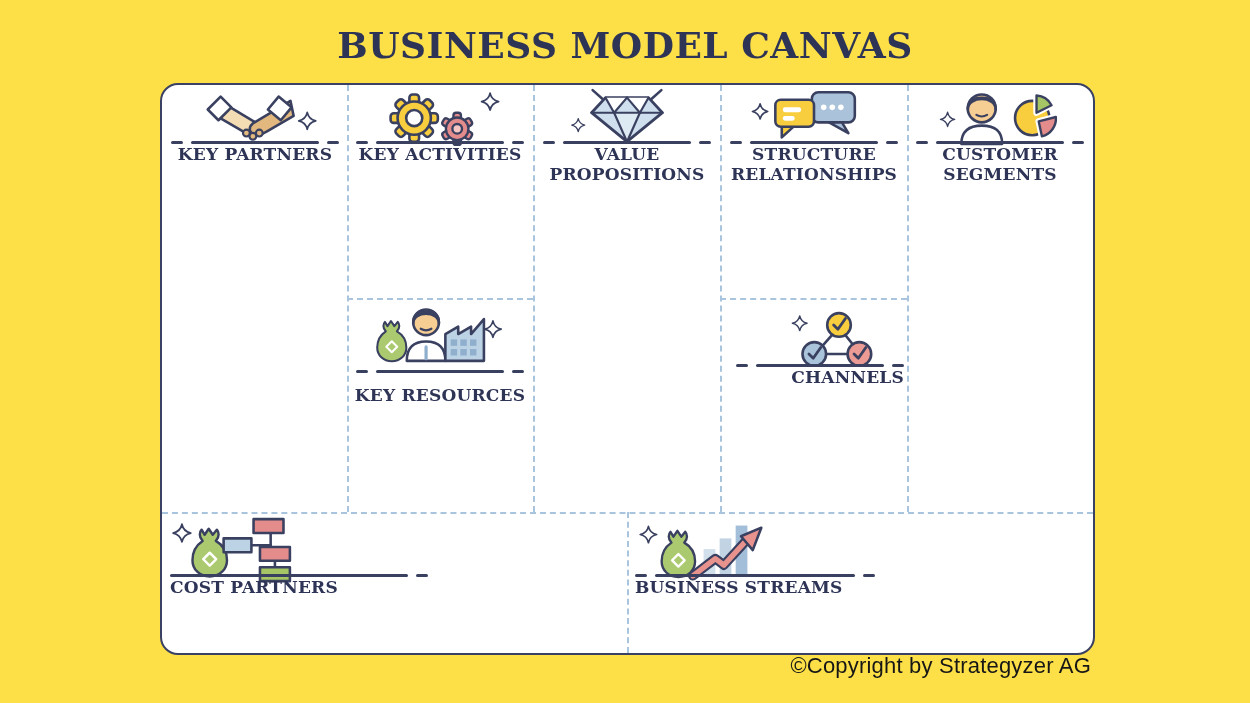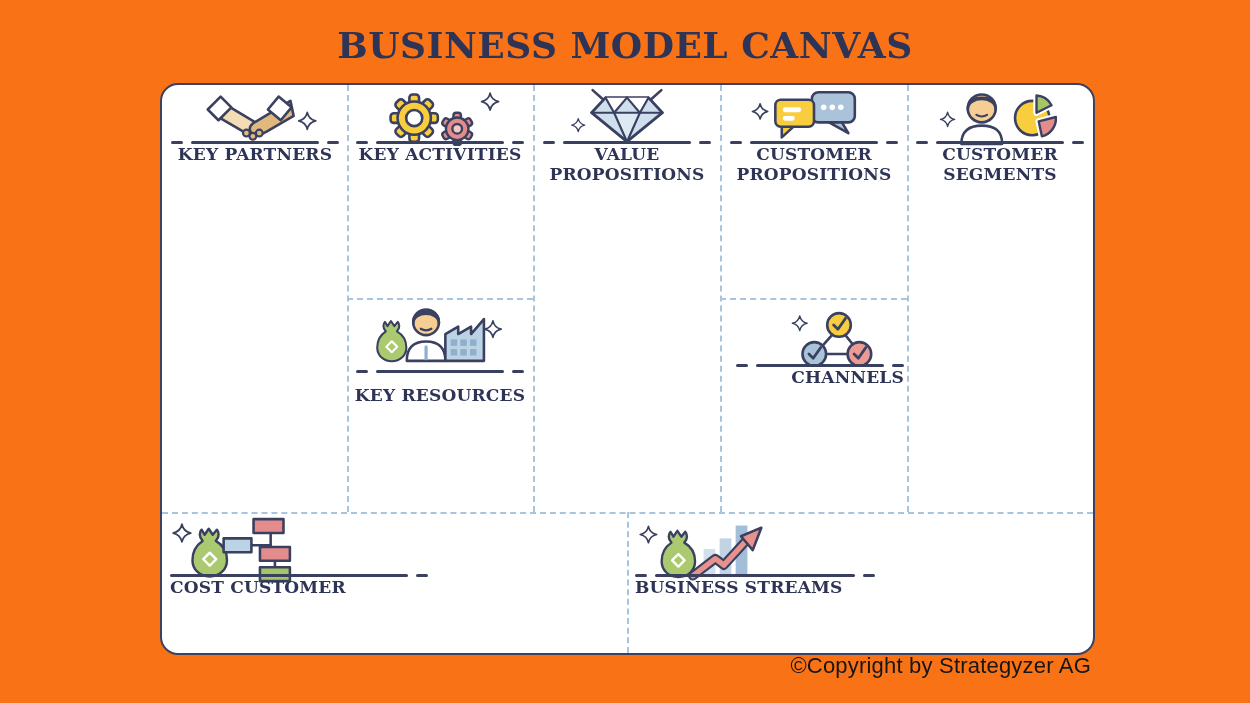--- a/index.html
+++ b/index.html
@@ -1,16 +1,16 @@
 <!DOCTYPE html>
 <html><head>
 <meta charset="utf-8">
 <style>
   html,body{margin:0;padding:0;background:#ffffff;}
-  .page{position:relative;width:1250px;height:703px;background:#f97316;overflow:hidden;
+  .page{position:relative;width:1250px;height:703px;background:#fde047;overflow:hidden;
         font-family:"DejaVu Serif",serif;color:#2e3456;}
   .title{position:absolute;top:24px;left:0;width:100%;text-align:center;
          font-size:36px;font-weight:bold;letter-spacing:0.5px;color:#2e3456;}
   .canvas{position:absolute;left:160px;top:83px;width:931px;height:568px;
           border:2.5px solid #3a4163;border-radius:18px;background:#fff;}
   .vd{position:absolute;width:0;border-left:2px dashed #a8c5dd;}
   .hd{position:absolute;height:0;border-top:2px dashed #a8c5dd;}
   #vd1{left:185px;top:0;height:427px;}
   #vd2{left:371px;top:0;height:427px;}
   #vd3{left:558px;top:0;height:427px;}
@@ -155,21 +155,21 @@
           <rect x="31" y="18" width="17" height="4.5" rx="2" fill="#ffffff"></rect>
           <rect x="31" y="26" width="11" height="4.5" rx="2" fill="#ffffff"></rect>
           <use href="#spark" transform="translate(2,14) scale(0.65)"></use>
         </svg>
       </div>
       <div class="rule">
           <span class="d"></span>
           <span class="l"></span>
           <span class="d"></span>
         </div>
-      <div class="label">CUSTOMER PROPOSITIONS</div>
+      <div class="label">STRUCTURE RELATIONSHIPS</div>
     </div>
 
     <div class="hdr" style="left:748px;top:3px;">
       <div class="icon">
         <svg width="130" height="58" viewBox="0 0 120 54" stroke-linecap="round" stroke-linejoin="round">
           <path d="M24,52 C24,40 31,35 43,35 C55,35 62,40 62,52 Z" fill="#ffffff" stroke="#3a4060" stroke-width="2.4"></path>
           <circle cx="43" cy="19" r="13" fill="#f6cd92" stroke="#3a4060" stroke-width="2.4"></circle>
           <path d="M30,20 C30,7 56,7 56,20 C56,12 51,9 43,9 C35,9 30,12 30,20 Z" fill="#a9bed4" stroke="#3a4060" stroke-width="2.4"></path>
           <path d="M38,25 Q43,28 48,25" fill="none" stroke="#3a4060" stroke-width="2"></path>
           <circle cx="90" cy="28" r="16" fill="#f8cd3e" stroke="#3a4060" stroke-width="2.4"></circle>
@@ -255,21 +255,21 @@
           <rect x="78" y="2" width="28" height="13" fill="#e48c8c" stroke="#3a4060" stroke-width="2.4"></rect>
           <rect x="50" y="20" width="26" height="13" fill="#bcd2e5" stroke="#3a4060" stroke-width="2.4"></rect>
           <rect x="84" y="28" width="28" height="13" fill="#e48c8c" stroke="#3a4060" stroke-width="2.4"></rect>
           <rect x="84" y="47" width="28" height="13" fill="#a6c665" stroke="#3a4060" stroke-width="2.4"></rect>
         </svg>
       </div>
       <div class="rule">
           <span class="l xl"></span>
           <span class="d"></span>
         </div>
-      <div class="label">COST CUSTOMER</div>
+      <div class="label">COST PARTNERS</div>
     </div>
 
     <div class="hdr left" style="left:473px;top:432px;">
       <div class="icon">
         <svg width="150" height="62" viewBox="0 0 140 58" stroke-linecap="round" stroke-linejoin="round">
           <use href="#spark" transform="translate(4,8) scale(0.7)"></use>
           <use href="#bag" transform="translate(22,12) scale(0.92)"></use>
           <rect x="64" y="30" width="11" height="26" fill="#d2e0ec"></rect>
           <rect x="79" y="20" width="11" height="36" fill="#c2d4e4"></rect>
           <rect x="94" y="8" width="11" height="48" fill="#a3bed8"></rect>

